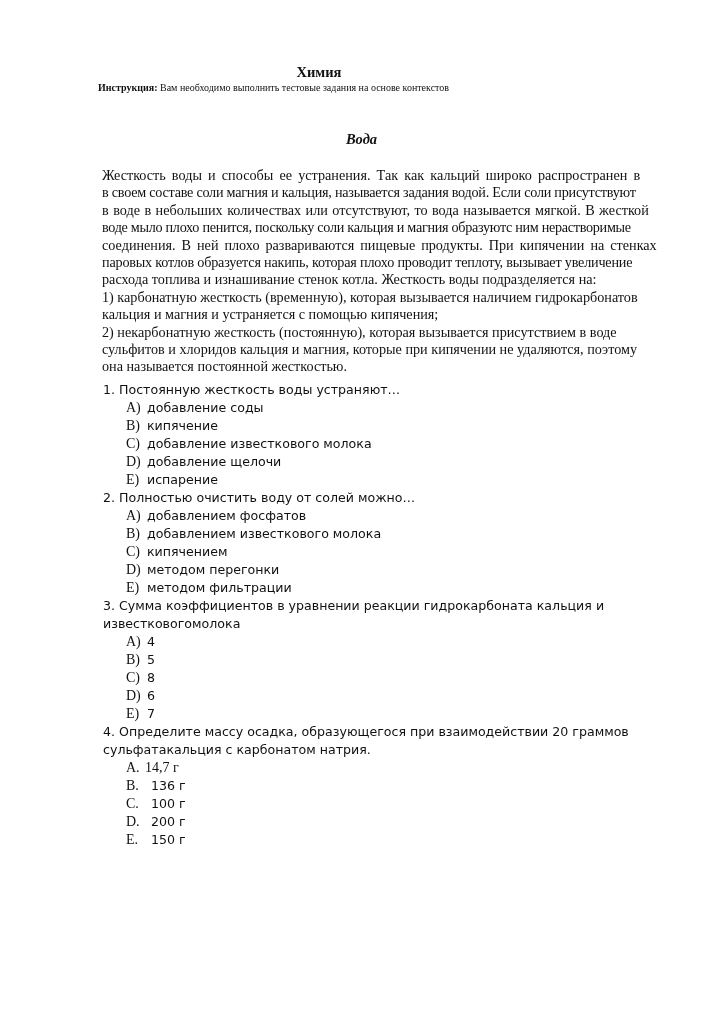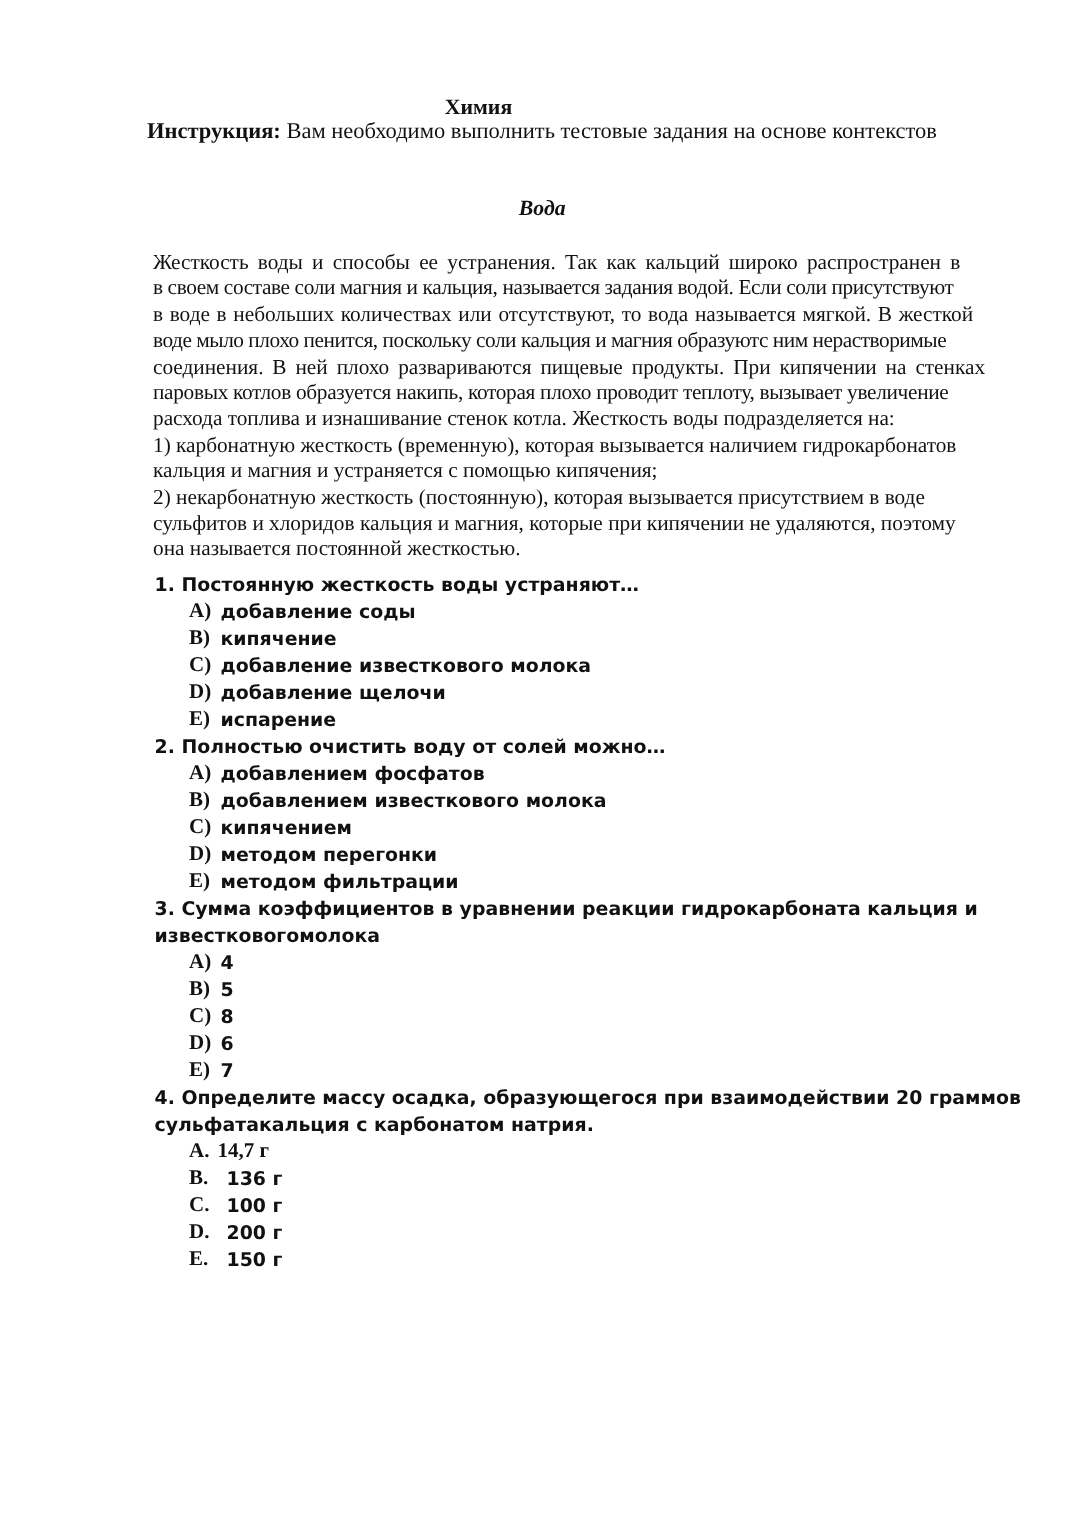--- a/index.html
+++ b/index.html
@@ -1,27 +1,27 @@
 <!DOCTYPE html>
 <html><head>
 <meta charset="utf-8">
 <style>
   html, body { margin: 0; padding: 0; background: #ffffff; }
   body { width: 725px; height: 1024px; position: relative; overflow: hidden; color: #111; }
   .page { position: absolute; left: 0; top: 0; width: 725px; height: 1024px; background: #fff; }
   .serif { font-family: "Liberation Serif", "DejaVu Serif", serif; }
   .sans { font-family: "DejaVu Sans", "Liberation Sans", sans-serif; }
   .title { position: absolute; top: 63px; left: 0; width: 638px; text-align: center; font-size: 14.5px; font-weight: bold; line-height: 18px; box-sizing: border-box; }
-  .instruction { position: absolute; top: 79px; left: 98px; font-size: 15px; line-height: 18px; white-space: nowrap; }
+  .instruction { position: absolute; top: 79px; left: 98px; font-size: 10px; line-height: 18px; white-space: nowrap; }
   .instruction b { font-weight: bold; }
   .ctx-title { position: absolute; top: 130px; left: 0; width: 668px; text-align: center; font-size: 14.5px; font-weight: bold; font-style: italic; line-height: 18px; padding-left: 55px; box-sizing: border-box; }
   .ctx { position: absolute; top: 147px; left: 102px; width: 572px; font-size: 14.2px; line-height: 17.4px; margin-top: 20px; }
   .ctx .line { display: block; white-space: nowrap; }
   .questions { position: absolute; top: 381px; left: 103px; width: 580px; }
-  .q { font-size: 12.6px; line-height: 18px; margin: 0; font-weight: bold; }
+  .q { font-size: 12.6px; line-height: 18px; margin: 0; }
   .q-text { display: block; white-space: nowrap; }
   .opts { list-style: none; margin: 0; padding: 0; }
   .opt { display: flex; font-size: 12.6px; line-height: 18px; padding-left: 23px; white-space: nowrap; }
   .opt-letter { font-family: "Liberation Serif", "DejaVu Serif", serif; font-size: 14px; width: 21px; display: inline-block; }
   .opt-letter.dot { width: 25px; }
   .opt-text { display: inline-block; }
   .opt-text.serif-val { font-family: "Liberation Serif", "DejaVu Serif", serif; font-size: 14px; text-align: center; }
 </style>
 </head>
 <body>

